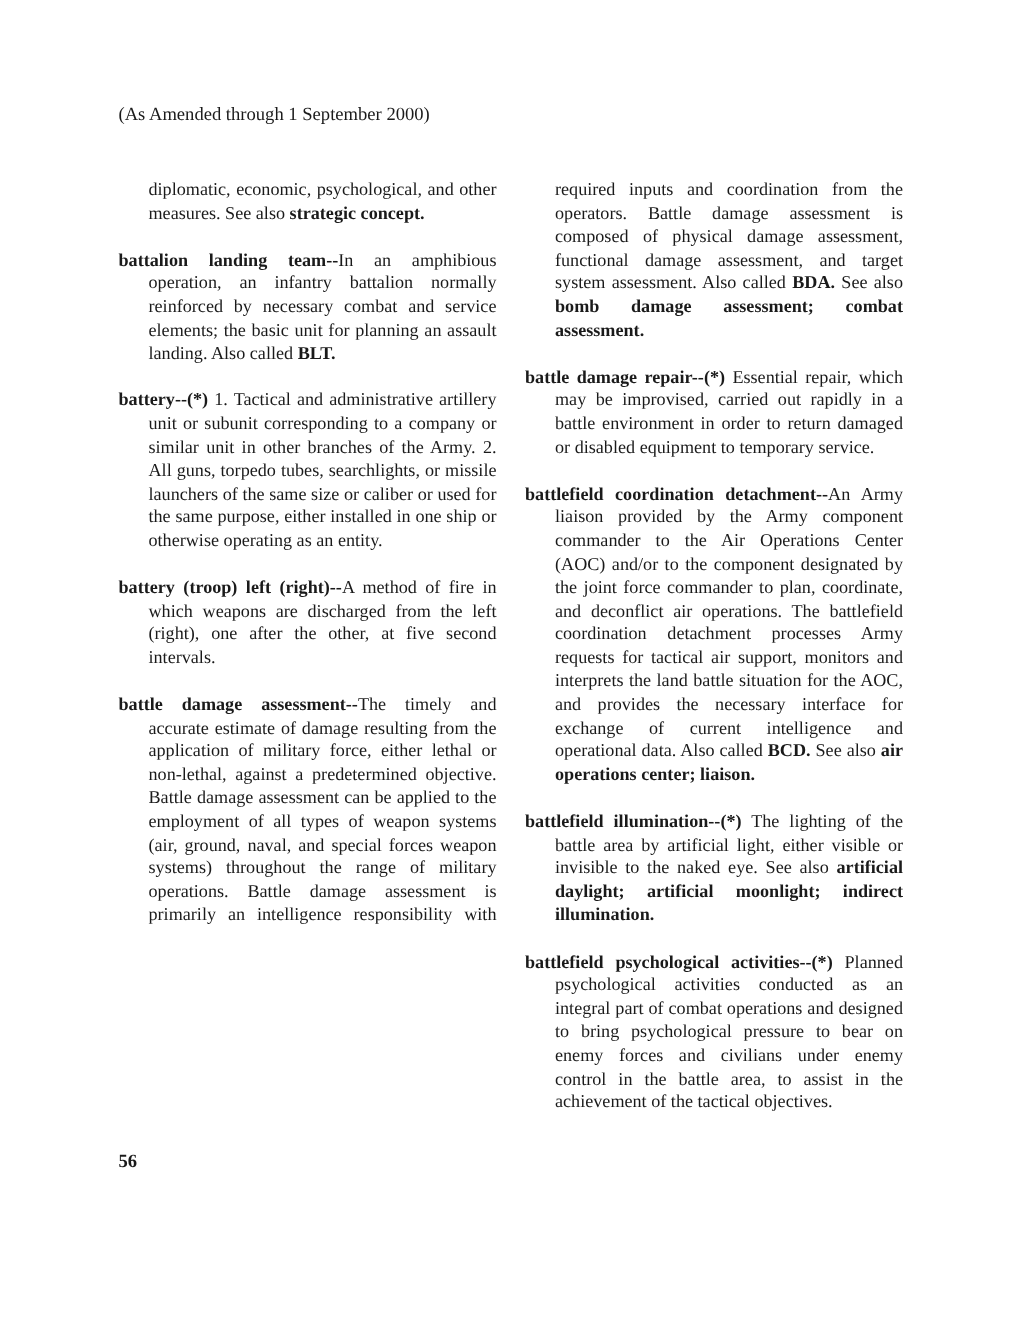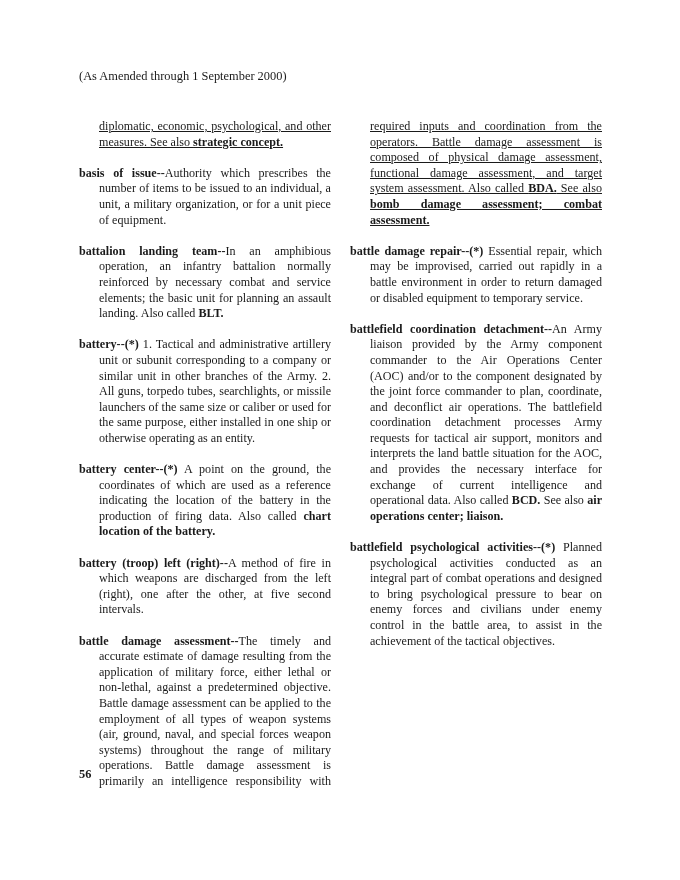--- a/index.html
+++ b/index.html
@@ -17,56 +17,55 @@
     font-size: 12.1px; line-height: 15.6px;
   }
   .col.left { left: 79px; }
   .col.right { left: 350px; }
   .entry {
     text-align: justify;
     padding-left: 20px;
     text-indent: -20px;
     margin: 0 0 15.6px 0;
   }
-  .entry.cont { padding-left: 20px; text-indent: 0; text-decoration: underline; }
+  .entry.cont { padding-left: 20px; text-indent: 0; }
   .term, .ref, .abbr { font-weight: bold; }
   .page-number {
     position: absolute; left: 79px; top: 767px;
     font-size: 12.4px; font-weight: bold;
   }
 </style>
 </head>
 <body>
 
 <div class="header">
   <div>(As Amended through 1 September 2000)</div>
 </div>
 
 <div class="col left">
   <p class="entry cont"><span>diplomatic, economic, psychological, and other measures.  See also </span><span class="ref">strategic concept.</span></p>
 
-  <p class="entry"><span class="term">basis of issue--</span><span>Authority which prescribes the number of items to be issued to an individual, a unit, a military organization, or for a unit piece of equipment.</span></p>
 
 
   <p class="entry"><span class="term">battalion landing team--</span><span>In an amphibious operation, an infantry battalion normally reinforced by necessary combat and service elements; the basic unit for planning an assault landing.  Also called </span><span class="ref">BLT.</span></p>
 
   <p class="entry"><span class="term">battery--(*)</span><span> 1.  Tactical and administrative artillery unit or subunit corresponding to a company or similar unit in other branches of the Army.  2.  All guns, torpedo tubes, searchlights, or missile launchers of the same size or caliber or used for the same purpose, either installed in one ship or otherwise operating as an entity.</span></p>
 
-  <p class="entry"><span class="term">battery center--(*)</span><span>  A point on the ground, the coordinates of which are used as a reference indicating the location of the battery in the production of firing data.  Also called </span><span class="ref">chart location of the battery.</span></p>
 
   <p class="entry"><span class="term">battery (troop) left (right)--</span><span>A method of fire in which weapons are discharged from the left (right), one after the other, at five second intervals.</span></p>
 
   <p class="entry" style="text-align-last: justify;"><span class="term">battle damage assessment--</span><span>The timely and accurate estimate of damage resulting from the application of military force, either lethal or non-lethal, against a predetermined objective. Battle damage assessment can be applied to the employment of all types of weapon systems (air, ground, naval, and special forces weapon systems) throughout the range of military operations.  Battle damage assessment is primarily an intelligence responsibility with</span></p>
 </div>
 
 <div class="col right">
   <p class="entry cont"><span>required inputs and coordination from the operators.  Battle damage assessment is composed of physical damage assessment, functional damage assessment, and target system assessment.  Also called </span><span class="abbr">BDA.</span><span>  See also </span><span class="ref">bomb damage assessment; combat assessment.</span></p>
 
   <p class="entry"><span class="term">battle damage repair--(*)</span><span>  Essential repair, which may be improvised, carried out rapidly in a battle environment in order to return damaged or disabled equipment to temporary service.</span></p>
 
   <p class="entry"><span class="term">battlefield coordination detachment--</span><span>An Army liaison provided by the Army component commander to the Air Operations Center (AOC) and/or to the component designated by the joint force commander to plan, coordinate, and deconflict air operations.  The battlefield coordination detachment processes Army requests for tactical air support, monitors and interprets the land battle situation for the AOC, and provides the necessary interface for exchange of current intelligence and operational data.  Also called </span><span class="abbr">BCD.</span><span>  See also </span><span class="ref">air operations center; liaison.</span></p>
 
+  <p class="entry"><span class="term">battlefield illumination--(*)</span><span>  The lighting of the battle area by artificial light, either visible or invisible to the naked eye.  See also </span><span class="ref">artificial daylight; artificial moonlight; indirect illumination.</span></p>
 
   <p class="entry"><span class="term">battlefield psychological activities--(*)</span><span>  Planned psychological activities conducted as an integral part of combat operations and designed to bring psychological pressure to bear on enemy forces and civilians under enemy control in the battle area, to assist in the achievement of the tactical objectives.</span></p>
 
 </div>
 
 <div class="page-number">56</div>
 
 </body></html>

